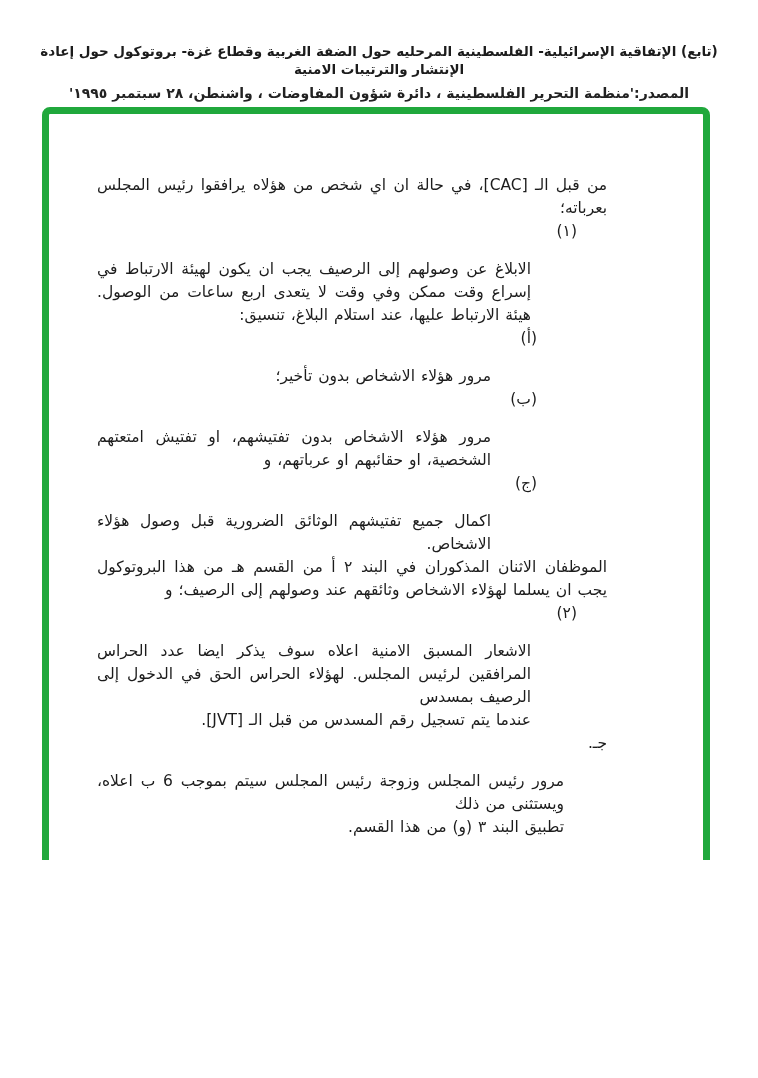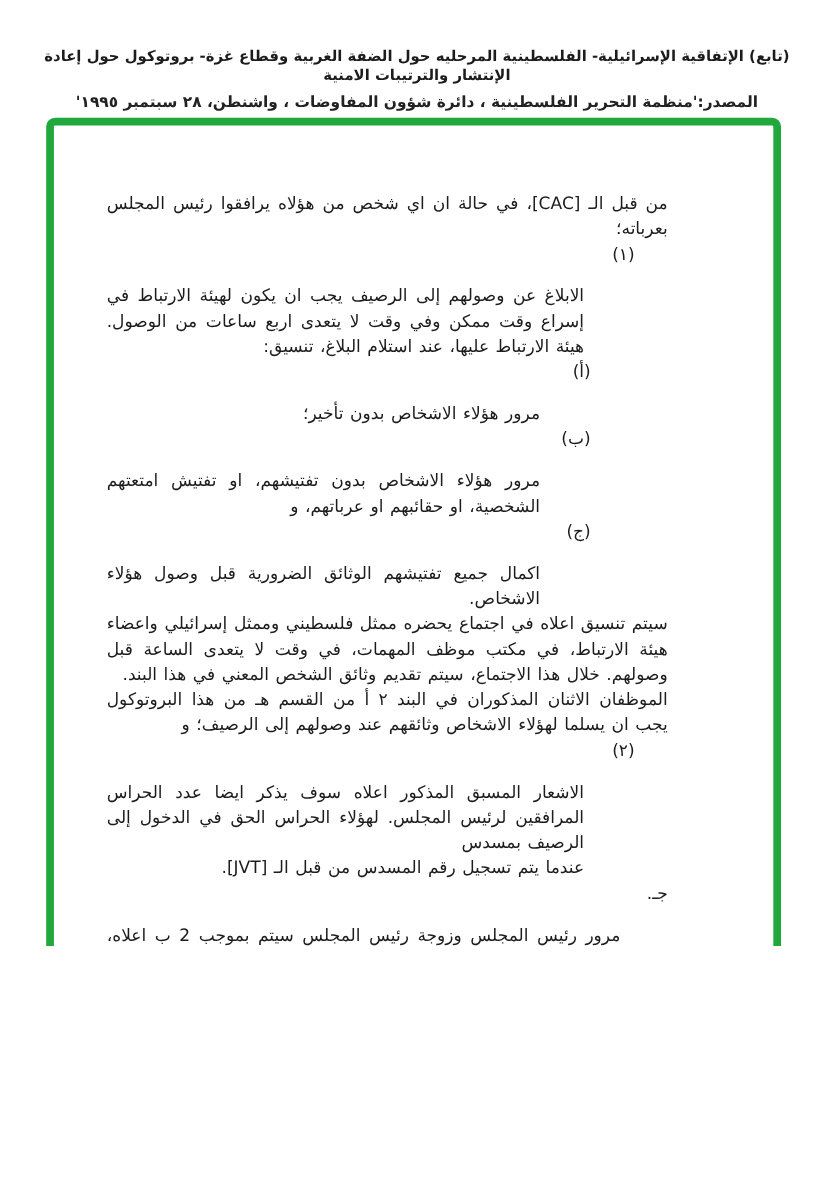--- a/index.html
+++ b/index.html
@@ -111,36 +111,35 @@
       <div class="row lvl2">
         <span class="marker">(ب)</span>
         <span class="text">مرور هؤلاء الاشخاص بدون تفتيشهم، او تفتيش امتعتهم الشخصية، او حقائبهم او عرباتهم، و</span>
       </div>
 
       <div class="row lvl2">
         <span class="marker">(ج)</span>
         <span class="text">اكمال جميع تفتيشهم الوثائق الضرورية قبل وصول هؤلاء الاشخاص.</span>
       </div>
 
-      <p class="item-para">سيتم تنسيق اعلاه في اجتماع يحضره ممثل فلسطيني وممثل إسرائيلي واعضاء هيئة الارتباط، في مكتب موظف المهمات، في وقت لا يتعدى الساعة قبل وصولهم. خلال هذا الاجتماع، سيتم تقديم وثائق الشخص المعني في هذا البند.</p>
 
       <p class="item-para">الموظفان الاثنان المذكوران في البند ٢ أ من القسم هـ من هذا البروتوكول يجب ان يسلما لهؤلاء الاشخاص وثائقهم عند وصولهم إلى الرصيف؛ و</p>
 
       <div class="row lvl1">
         <span class="marker">(٢)</span>
         <span class="text">
-          <p>الاشعار المسبق المذكور اعلاه سوف يذكر ايضا عدد الحراس المرافقين لرئيس المجلس. لهؤلاء الحراس الحق في الدخول إلى الرصيف بمسدس</p>
+          <p>الاشعار المسبق الامنية اعلاه سوف يذكر ايضا عدد الحراس المرافقين لرئيس المجلس. لهؤلاء الحراس الحق في الدخول إلى الرصيف بمسدس</p>
           <p class="indent-1">عندما يتم تسجيل رقم المسدس من قبل الـ [JVT].</p>
         </span>
       </div>
 
       <div class="row lvlj">
         <span class="marker">جـ.</span>
         <span class="text">
-          <p>مرور رئيس المجلس وزوجة رئيس المجلس سيتم بموجب 2 ب اعلاه، ويستثنى من ذلك</p>
+          <p>مرور رئيس المجلس وزوجة رئيس المجلس سيتم بموجب 6 ب اعلاه، ويستثنى من ذلك</p>
           <p class="indent-2">تطبيق البند ٣ (و) من هذا القسم.</p>
         </span>
       </div>
 
     </div>
   </div>
 
   <div class="page-number">١٠٦</div>
 
 </div>

